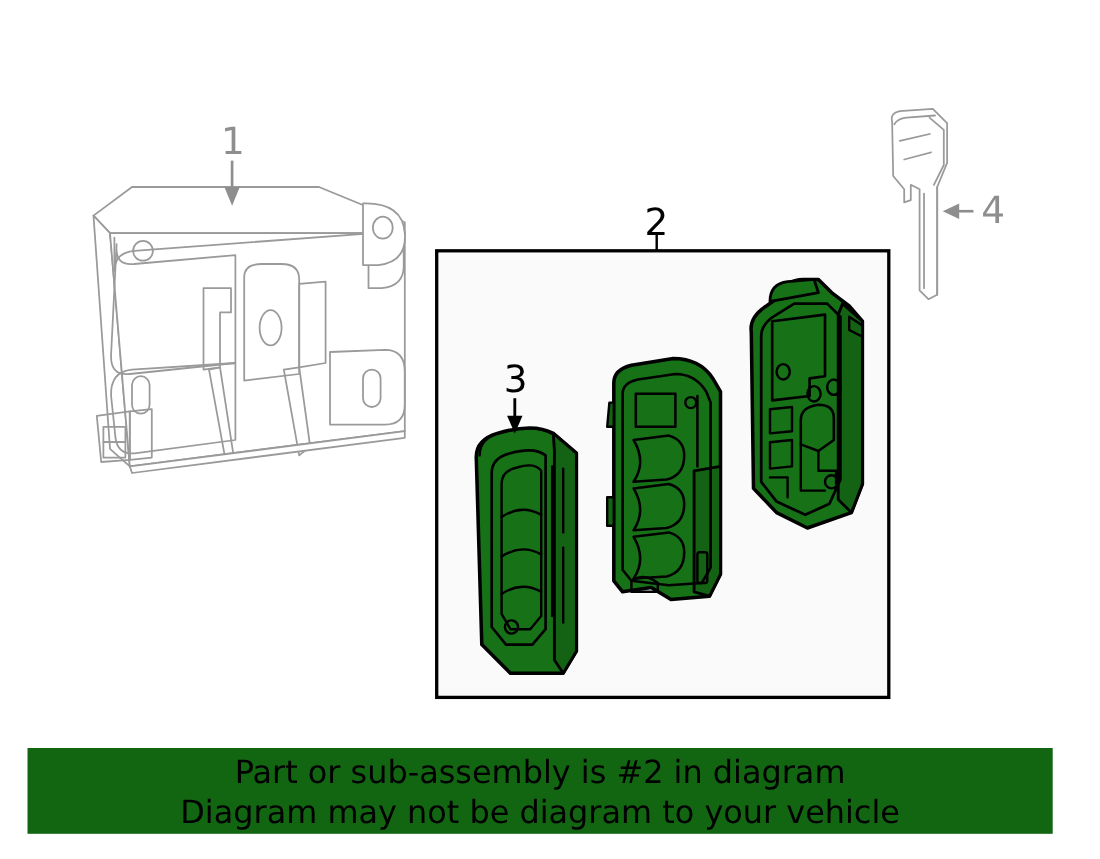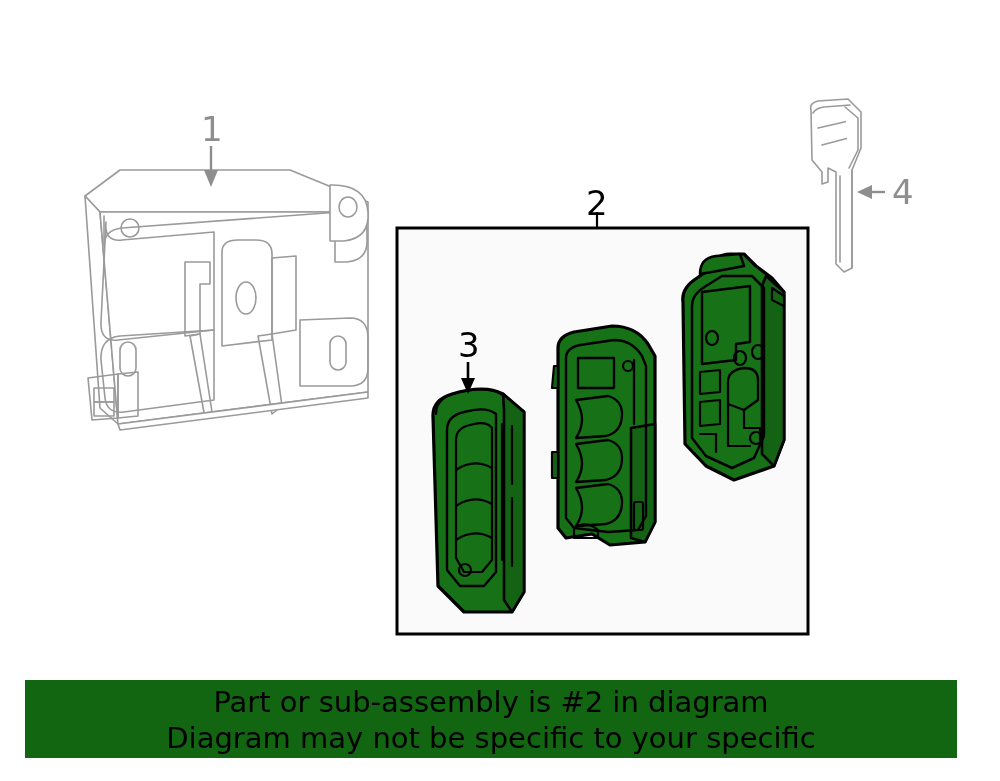--- a/index.html
+++ b/index.html
@@ -239,14 +239,14 @@
   <div class="callout-number black" style="left:586px; top:186px;">2</div>
 
   <div class="callout-number black" style="left:458px; top:328px;">3</div>
 
   <div class="callout-number gray" style="left:892px; top:175px;">4</div>
 
 </div>
 
 <div id="notice-banner">
   <div class="banner-line">Part or sub-assembly is #2 in diagram</div>
-  <div class="banner-line">Diagram may not be specific to your specific</div>
+  <div class="banner-line">Diagram may not be diagram to your vehicle</div>
 </div>
 
 </body></html>

